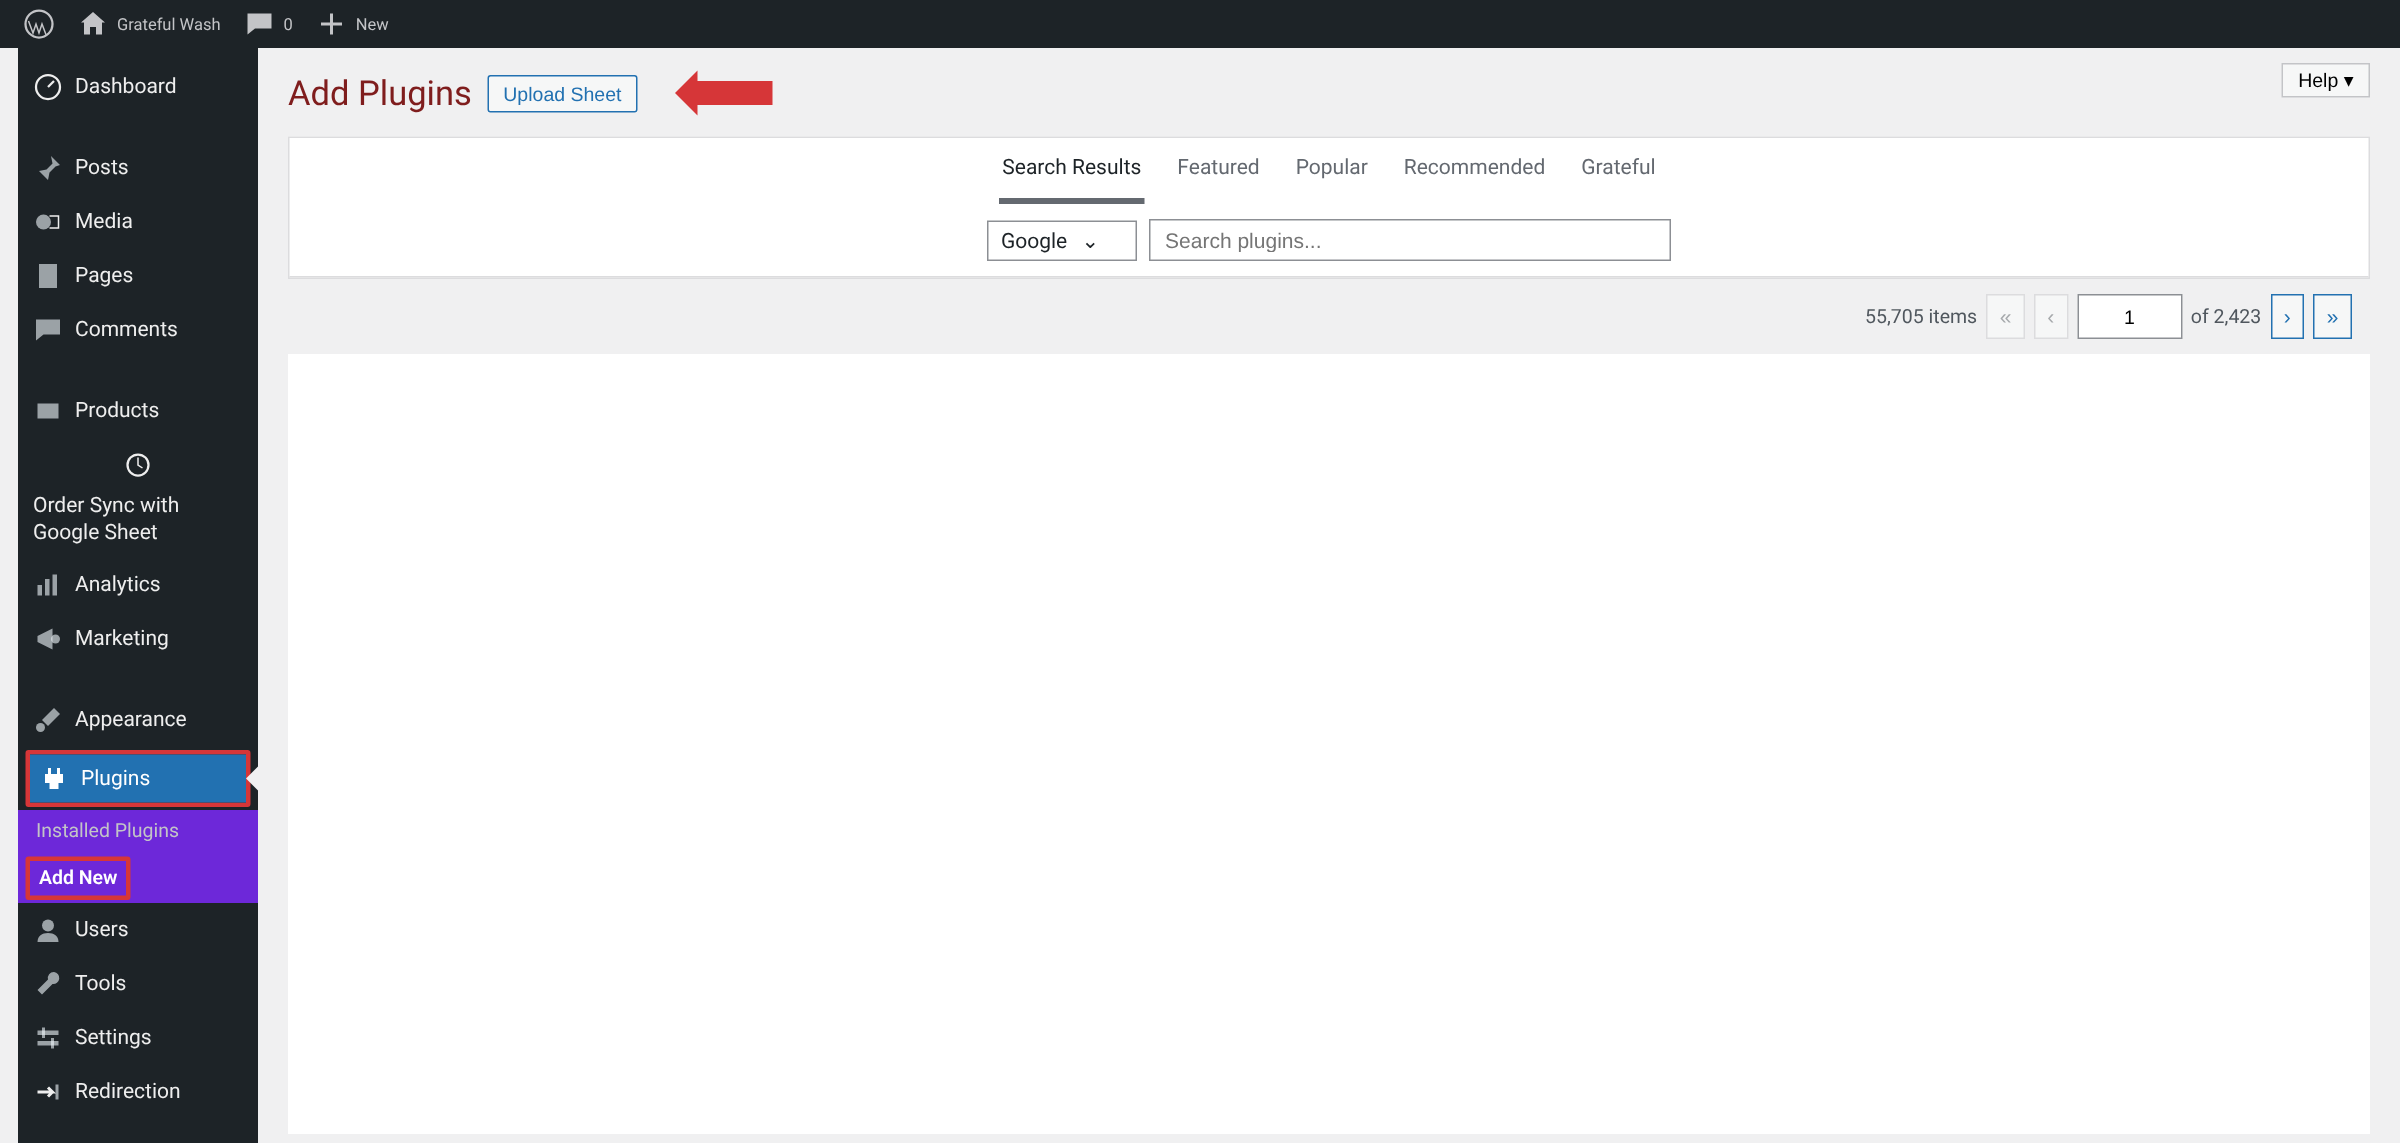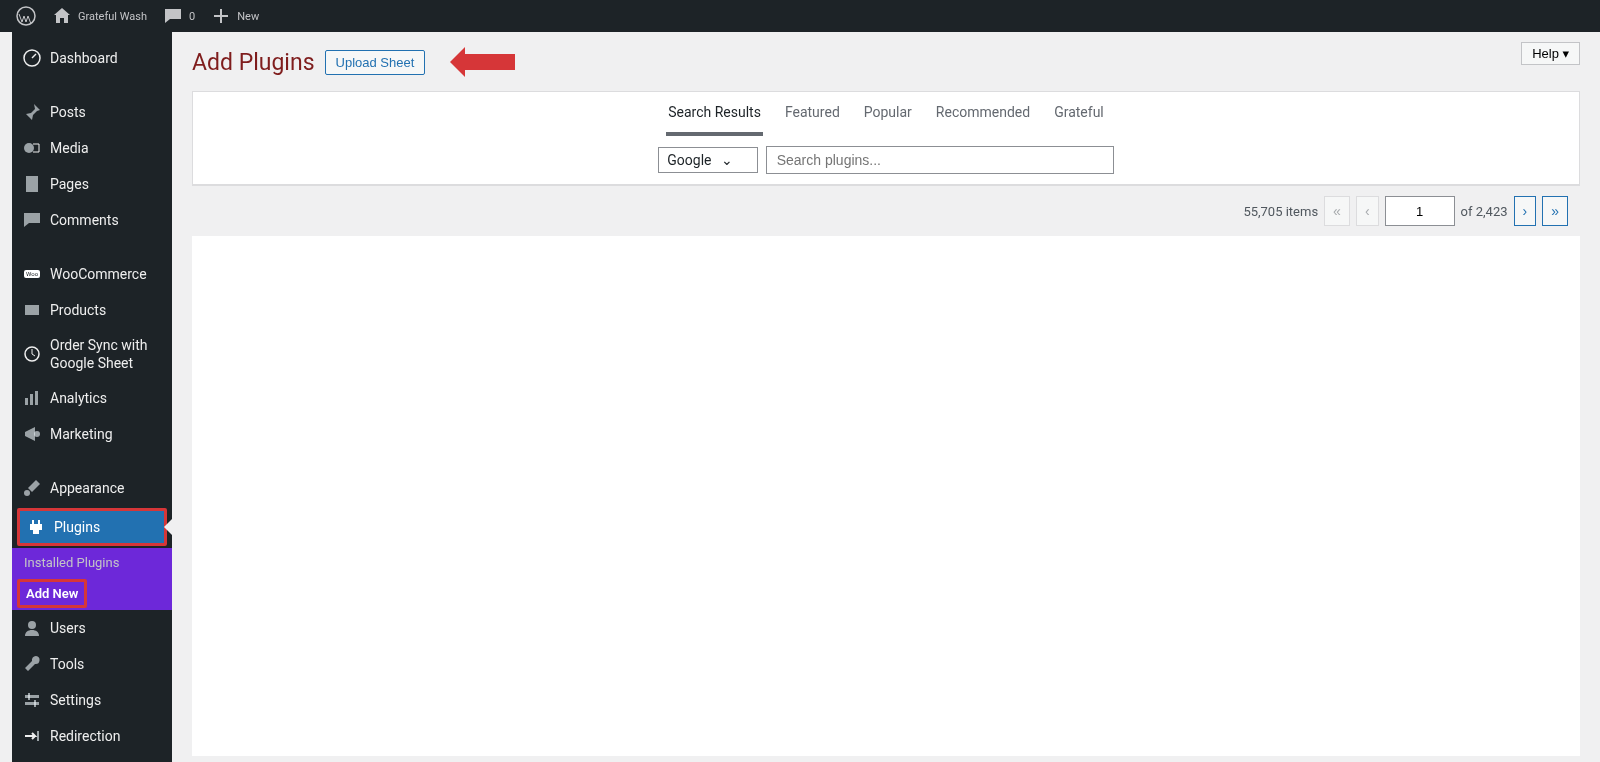--- a/index.html
+++ b/index.html
@@ -33,21 +33,21 @@
 .tab { padding: 12px 2px; font-size: 14px; color: #646970; cursor: pointer; border-bottom: 4px solid transparent; }
 .tab.active { color: #1d2327; border-bottom-color: #646970; }
 .search-ctrl { display: flex; gap: 8px; align-items: center; padding: 10px 0; }
 .sel { border: 1px solid #8c8f94; background: #fff; padding: 4px 24px 4px 8px; font-size: 14px; cursor: pointer; }
 .search-input { border: 1px solid #8c8f94; padding: 5px 10px; font-size: 14px; width: 348px; }
 .paging { display: flex; justify-content: flex-end; align-items: center; gap: 6px; padding: 10px 12px; font-size: 13px; color: #50575e; }
 .paging .pbtn { border: 1px solid #2271b1; color: #2271b1; background: #f6f7f7; padding: 0 8px; height: 30px; cursor: pointer; font-size: 14px; display: inline-flex; align-items: center; }
 .paging .pbtn.disabled { border-color: #dcdcde; color: #a7aaad; cursor: default; }
 .paging input { border: 1px solid #8c8f94; width: 70px; height: 30px; text-align: center; font-size: 13px; }
 .plugins-body { background: #fff; min-height: 520px; }
-.side-item-wrap { padding: 8px 10px; display: flex; align-items: center; gap: 8px; color: #eee; font-size: 14px; cursor: pointer; line-height: 1.3; }
+.side-item-wrap { padding: 8px 10px; display: flex; align-items: center; gap: 8px; color: #eee; font-size: 14px; cursor: pointer; line-height: 1.3; flex-direction: column; }
 .side-item-wrap svg { width: 20px; height: 20px; fill: rgba(240,246,252,0.6); flex-shrink: 0; }
 </style>
 </head>
 <body>
 
 <div class="topbar">
   <div class="topbar-left">
     <div class="topbar-item">
       <svg viewBox="0 0 20 20">
           <circle cx="10" cy="10" r="9" fill="none" stroke="#c3c4c7" stroke-width="1.5"></circle>
@@ -104,27 +104,20 @@
         </svg>
       <span>Pages</span>
     </div>
     <div class="side-item">
       <svg viewBox="0 0 20 20">
           <path d="M2 3h16v10H7l-5 4z"></path>
         </svg>
       <span>Comments</span>
     </div>
     <div style="height:18px"></div>
-    <div class="side-item">
-      <svg viewBox="0 0 20 20">
-          <rect x="2" y="6" width="16" height="8" rx="2" fill="#fff"></rect>
-          <text x="4" y="12" font-size="6" fill="#1d2327">Woo</text>
-        </svg>
-      <span>WooCommerce</span>
-    </div>
     <div class="side-item">
       <svg viewBox="0 0 20 20">
           <rect x="3" y="5" width="14" height="10"></rect>
         </svg>
       <span>Products</span>
     </div>
     <div class="side-item-wrap">
       <svg viewBox="0 0 20 20">
           <circle cx="10" cy="10" r="7" fill="none" stroke="currentColor" stroke-width="1.5"></circle>
           <path d="M10 5v5l3 2" fill="none" stroke="currentColor"></path>

